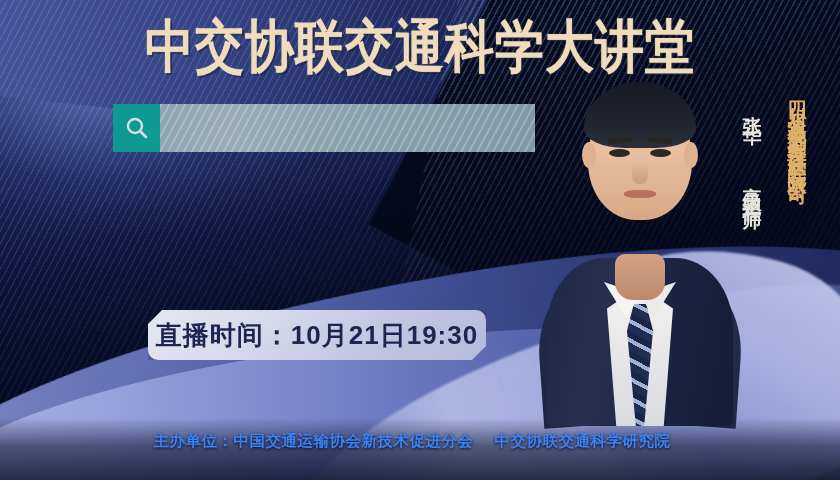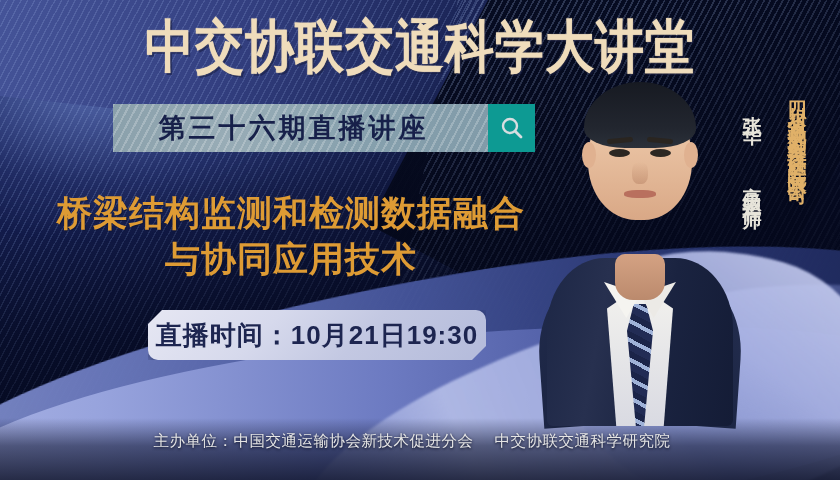--- a/index.html
+++ b/index.html
@@ -240,21 +240,21 @@
   }
   .speaker-org{
     left:784px;top:86px;height:380px;
     font-size:19px;letter-spacing:5px;color:#E0B169;
     text-shadow:0 1px 2px rgba(6,10,30,.8);
   }
 
   
   .footer{
     position:absolute;left:0;bottom:28px;width:824px;text-align:center;
-    font-size:15.5px;font-weight:normal;color:#e5e5e5;letter-spacing:.5px;
+    font-size:15.5px;font-weight:bold;color:#3b82f6;letter-spacing:.5px;
     text-shadow:0 1px 3px rgba(5,9,28,.95);
     white-space:nowrap;
   }
 </style>
 </head>
 <body>
 
 <div id="poster">
 
   <div class="bg-base"></div>
@@ -269,33 +269,28 @@
   <div class="ribbon ribbon-a"></div>
   <div class="ribbon ribbon-b"></div>
   <div class="ribbon ribbon-c"></div>
   <div class="ribbon ribbon-e"></div>
   <div class="bottom-dark"></div>
 
   <div class="main-title">中交协联交通科学大讲堂</div>
 
   <div class="session-bar">
     <div class="bar-stripes"></div>
-    <div class="session-text">第三十六期直播讲座</div>
     <div class="search-box">
       <svg width="26" height="26" viewBox="0 0 26 26">
         <circle cx="11" cy="11" r="7" fill="none" stroke="#d7dde0" stroke-width="2.4"></circle>
         <line x1="16.2" y1="16.2" x2="22" y2="22" stroke="#d7dde0" stroke-width="2.8" stroke-linecap="round"></line>
       </svg>
     </div>
   </div>
 
-  <div class="lecture-title">
-    <span class="l1">桥梁结构监测和检测数据融合</span>
-    <span class="l2">与协同应用技术</span>
-  </div>
 
   <div class="time-chip">
     <span>直播时间：10月21日19:30</span>
   </div>
 
   <div class="portrait">
     <div class="p-shoulder-l"></div>
     <div class="p-shoulder-r"></div>
     <div class="p-body"></div>
     <div class="p-shirt"></div>

